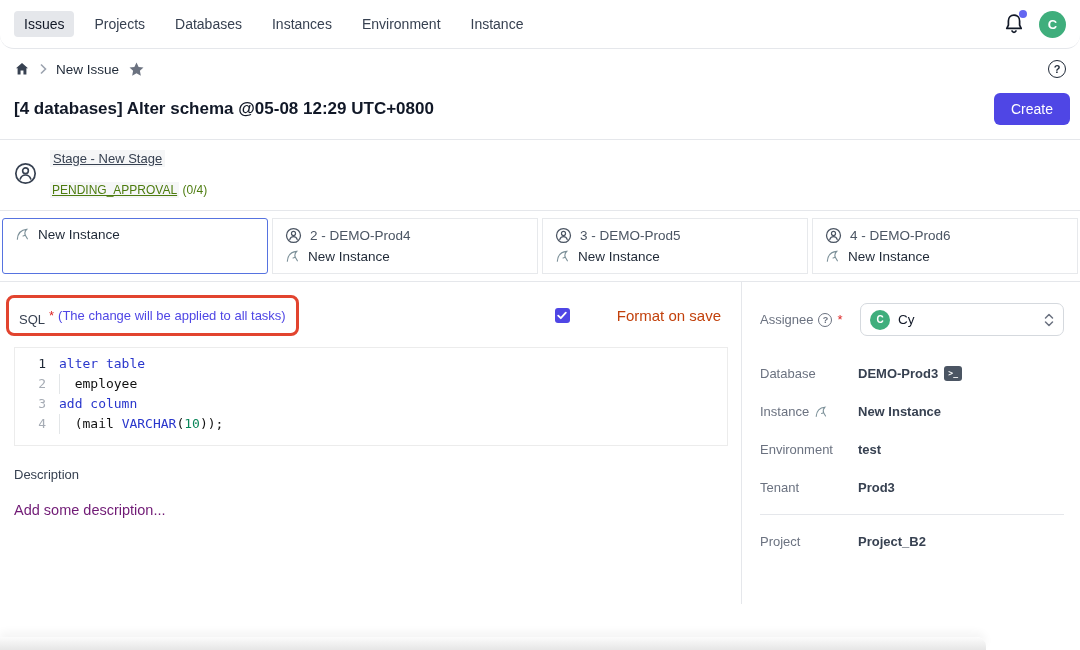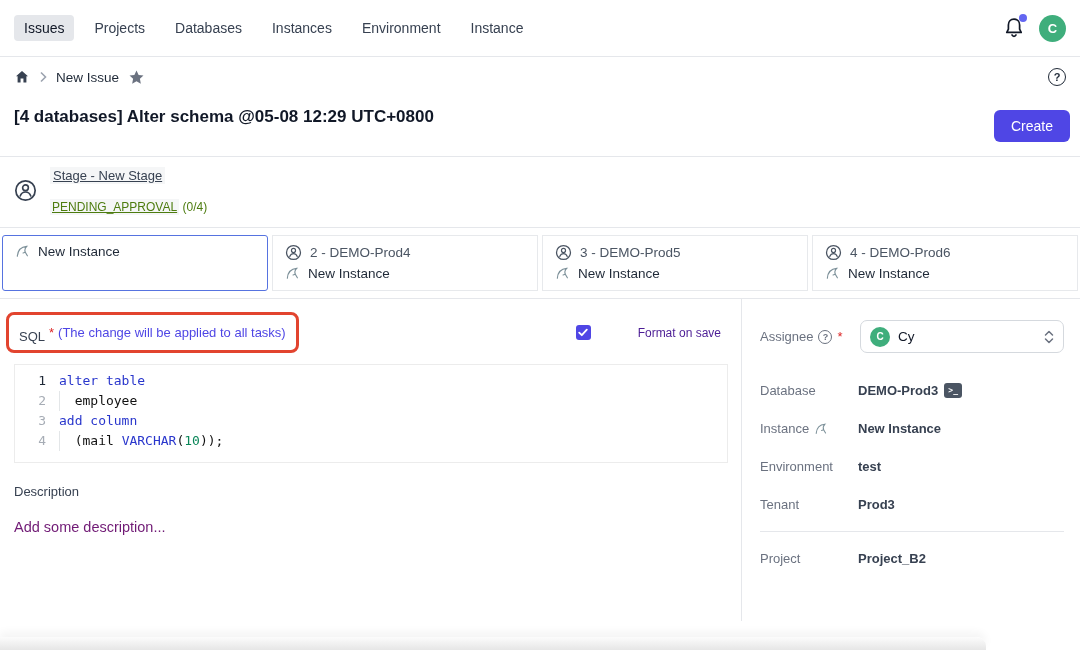--- a/index.html
+++ b/index.html
@@ -4,37 +4,37 @@
 <style>
   * { box-sizing: border-box; margin: 0; padding: 0; }
   html,body { width:1080px; height:650px; }
   body {
     font-family: "Liberation Sans", sans-serif;
     background:#fff; color:#111827; overflow:hidden; position:relative;
   }
   .divider { border-bottom:1px solid #e5e7eb; }
 
   
-  .topnav { display:flex; align-items:center; height:57px; padding:0 14px; border-bottom:1px solid #e5e7eb; }
+  .topnav { display:flex; align-items:center; height:49px; padding:0 14px; border-bottom:1px solid #e5e7eb;border-radius:14px; }
   .nav-item { font-size:14px; color:#374151; padding:5px 10px; border-radius:4px; margin-right:10px; cursor:pointer; }
   .nav-item.active { background:#e5e7eb; color:#111827; }
   .topnav-right { margin-left:auto; display:flex; align-items:center; gap:14px; }
   .bell-wrap { position:relative; width:22px; height:24px; }
   .bell-dot { position:absolute; right:-2px; top:-2px; width:8px; height:8px; border-radius:50%; background:#6366f1; }
   .avatar { width:27px; height:27px; border-radius:50%; background:#3fae7c; color:#fff; display:flex; align-items:center; justify-content:center; font-size:13px; font-weight:bold; }
 
   
   .crumb-row { display:flex; align-items:center; height:40px; padding:0 14px; gap:9px; }
   .crumb-text { font-size:13.5px; color:#1f2937; font-weight:500; }
   .help-circle { margin-left:auto; width:18px; height:18px; border:1.6px solid #1f2937; border-radius:50%; display:flex; align-items:center; justify-content:center; font-size:11px; font-weight:bold; color:#1f2937; }
 
   
   .title-row { display:flex; align-items:flex-start; padding:4px 14px 14px; }
   .page-title { font-size:17px; font-weight:bold; color:#111827; padding-top:6px; }
-  .create-btn { margin-left:auto; margin-right:-4px; background:#4f46e5; color:#fff; border:none; border-radius:6px; font-size:14px; font-weight:500; padding:8px 17px; cursor:pointer; font-family:inherit;margin-top:9px; }
+  .create-btn { margin-left:auto; margin-right:-4px; background:#4f46e5; color:#fff; border:none; border-radius:6px; font-size:14px; font-weight:500; padding:8px 17px; cursor:pointer; font-family:inherit; }
 
   
   .stage-row { display:flex; align-items:center; gap:13px; padding:10px 14px 13px; }
   .stage-texts { display:flex; flex-direction:column; gap:16px; }
   .stage-name { font-size:13px; color:#374151; font-weight:500; text-decoration:underline; background:#f5f6f7; padding:1px 3px; width:max-content; cursor:pointer; }
   .stage-status-line { font-size:12px; color:#4d7c0f; }
   .stage-status { text-decoration:underline; background:#f5f6f7; padding:1px 2px; cursor:pointer; }
 
   
   .cards-row { display:grid; grid-template-columns:repeat(4,1fr); gap:4px; padding:7px 2px; }
@@ -50,21 +50,21 @@
   .main-left { width:742px; border-right:1px solid #e5e7eb; padding:13px 14px 0; min-height:322px; }
   .main-right { flex:1; padding:21px 16px 0 18px; }
 
   .sql-header { display:flex; align-items:center; }
   .sql-highlight { border:3px solid #e2442f; border-radius:8px; padding:5px 10px 6px; display:inline-flex; align-items:center; gap:4px; margin-left:-8px; }
   .sql-label { font-size:13px; color:#374151; font-weight:500;margin-top:9px; }
   .req-star { color:#dc2626; font-size:13px; font-weight:500; }
   .sql-note { font-size:13px; color:#4f46e5; font-weight:500; }
   .format-wrap { margin-left:auto; margin-right:6px; display:flex; align-items:center; gap:7px; cursor:pointer; }
   .checkbox { width:15px; height:15px; border-radius:3px; background:#4f46e5; display:flex; align-items:center; justify-content:center; }
-  .format-label { font-size:12px; color:#4c1d95;margin-left:40px; }
+  .format-label { font-size:15px; color:#c2410c;margin-left:40px; }
 
   
   .editor { margin-top:11px; border:1px solid #ececec; width:714px; height:99px; padding-top:6px; font-family:"DejaVu Sans Mono", monospace; font-size:13px; line-height:20px; cursor:text; }
   .ed-line { display:flex; }
   .ed-gutter { width:44px; text-align:right; padding-right:13px; color:#a6acb5; flex:none; }
   .ed-line.active .ed-gutter { color:#1f2937; }
   .ed-code { white-space:pre; position:relative; color:#111; }
   .indent-guide { position:absolute; left:0; top:0; bottom:0; border-left:1px solid #e3e6e8; }
   [data-c="kw"] { color:#2936cc; }
   [data-c="num"] { color:#098658; }

